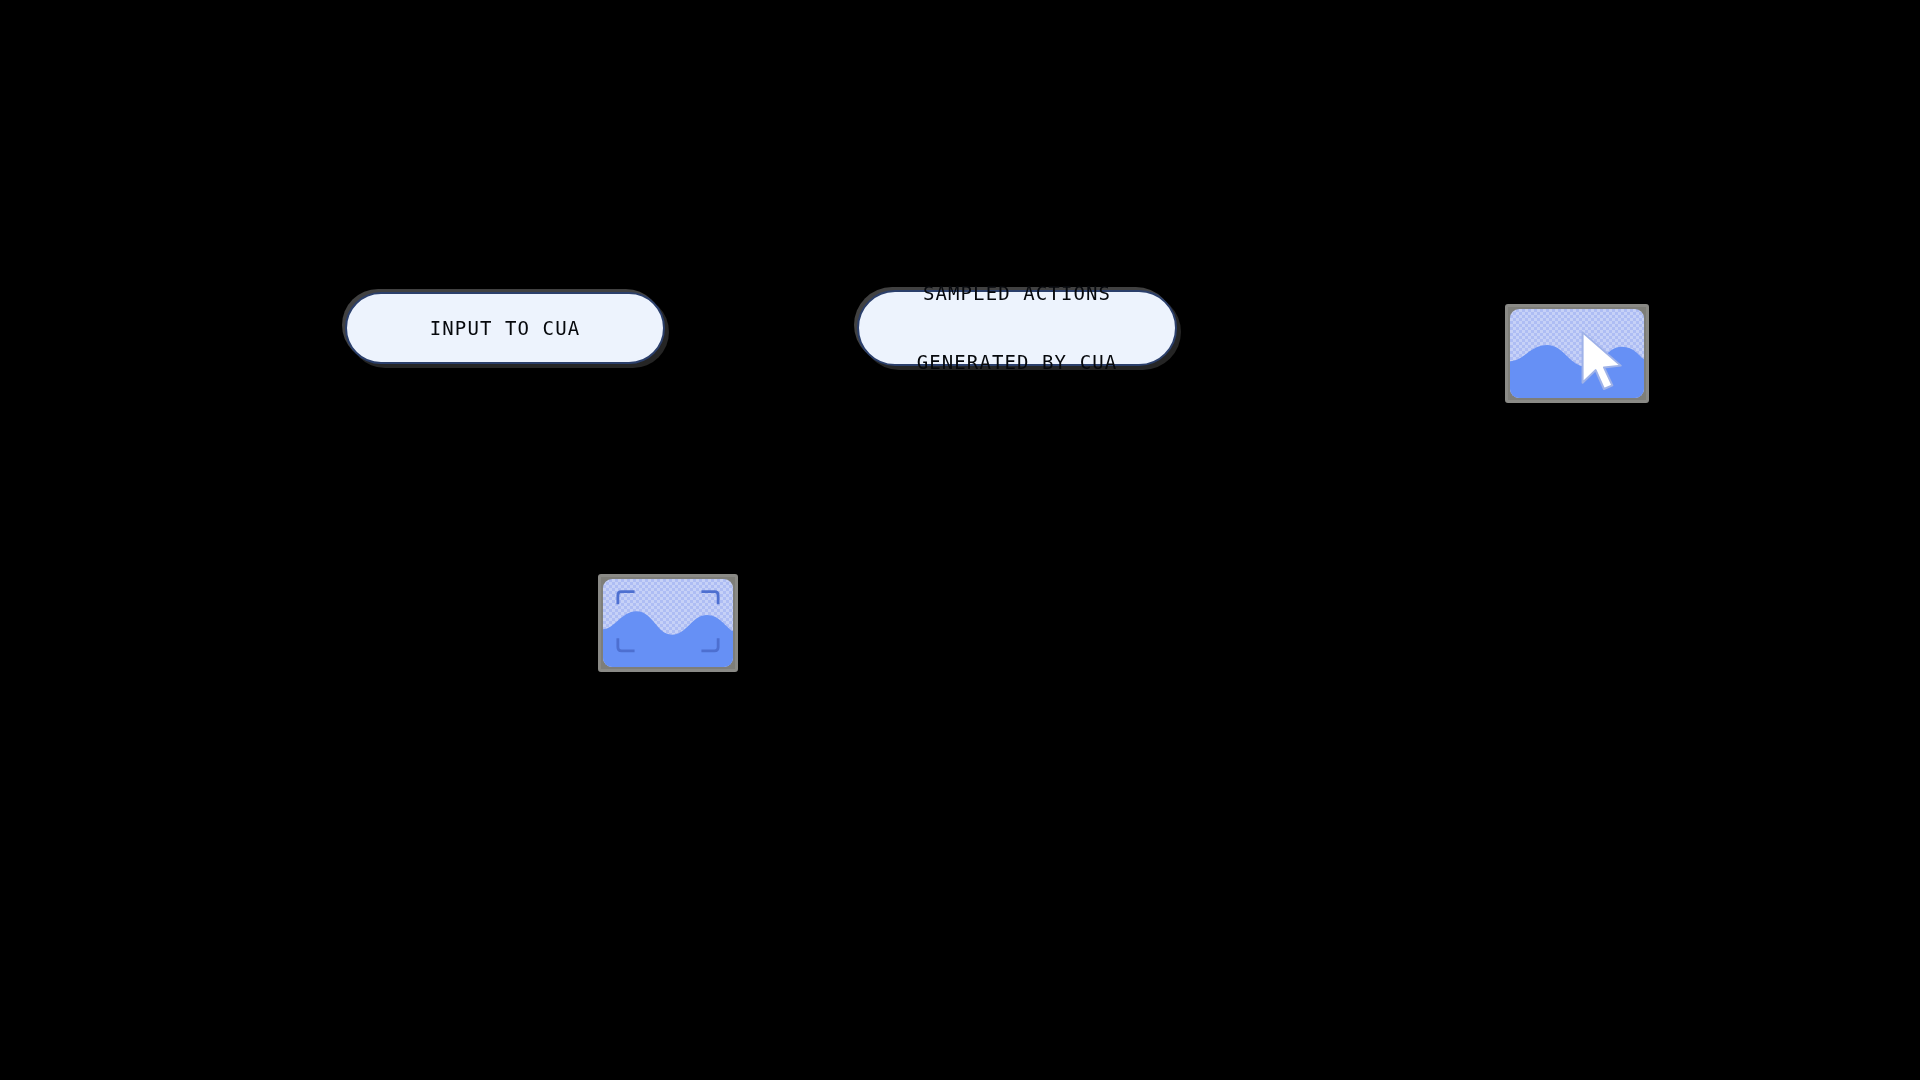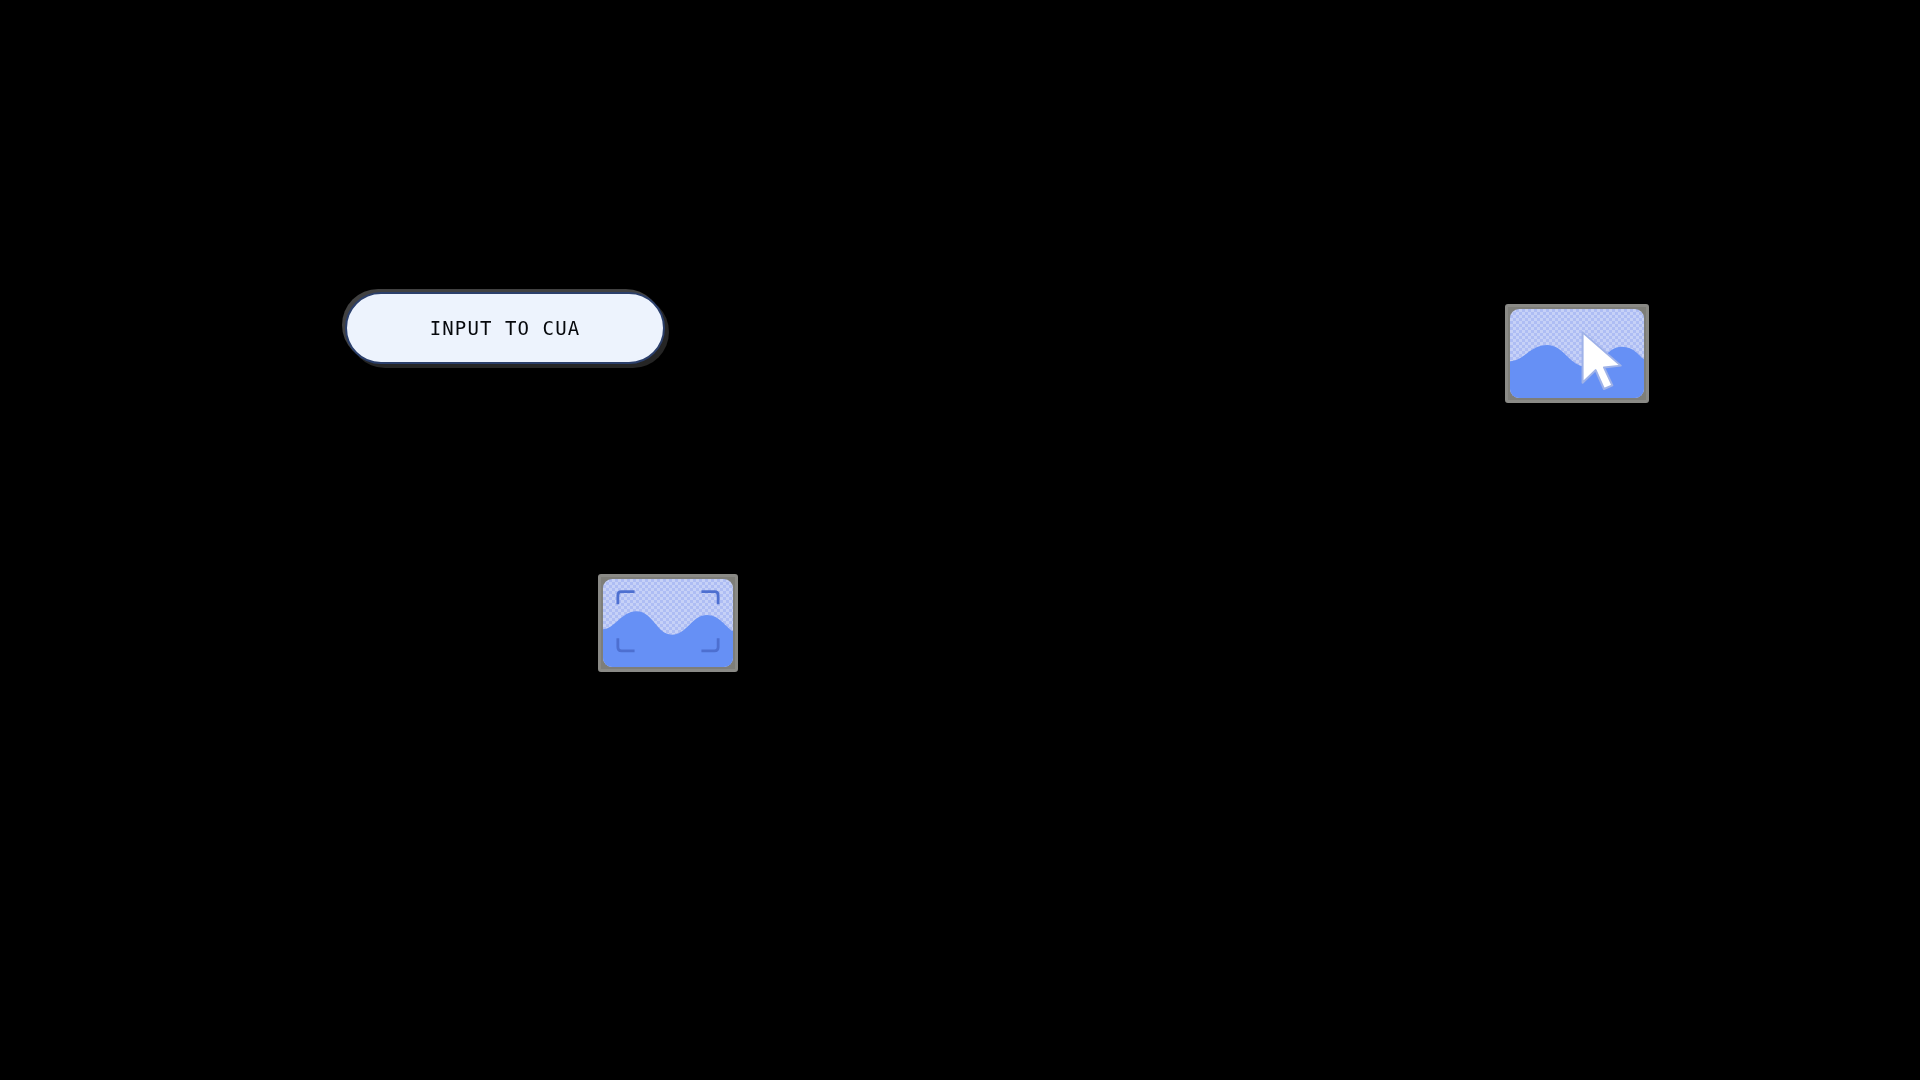--- a/index.html
+++ b/index.html
@@ -104,20 +104,26 @@
 </style>
 </head>
 <body>
 
 <div id="canvas">
 
   <div id="pill-input" class="pill">
     <span class="pill-label">INPUT TO CUA</span>
   </div>
 
+  <div id="pill-actions" class="pill">
+    <div>
+      <span class="pill-label">SAMPLED ACTIONS</span>
+      <span class="pill-label">GENERATED BY CUA</span>
+    </div>
+  </div>
 
   <div id="shot-capture" class="shot">
     <div class="shot-inner">
       <svg class="shot-svg" viewBox="0 0 140 98" preserveAspectRatio="none">
 
         <path d="M0 56 C 12 56, 20 36, 36 36 C 54 36, 58 62, 74 62 C 90 62, 96 40, 112 40 C 126 40, 132 54, 140 58 L140 98 L0 98 Z" fill="#6690f5"></path>
 
         <g stroke="#4d6fd0" stroke-width="3" fill="none" stroke-linecap="butt">
           <path d="M16 28 L16 18 Q16 14 20 14 L34 14"></path>
           <path d="M124 28 L124 18 Q124 14 120 14 L106 14"></path>

